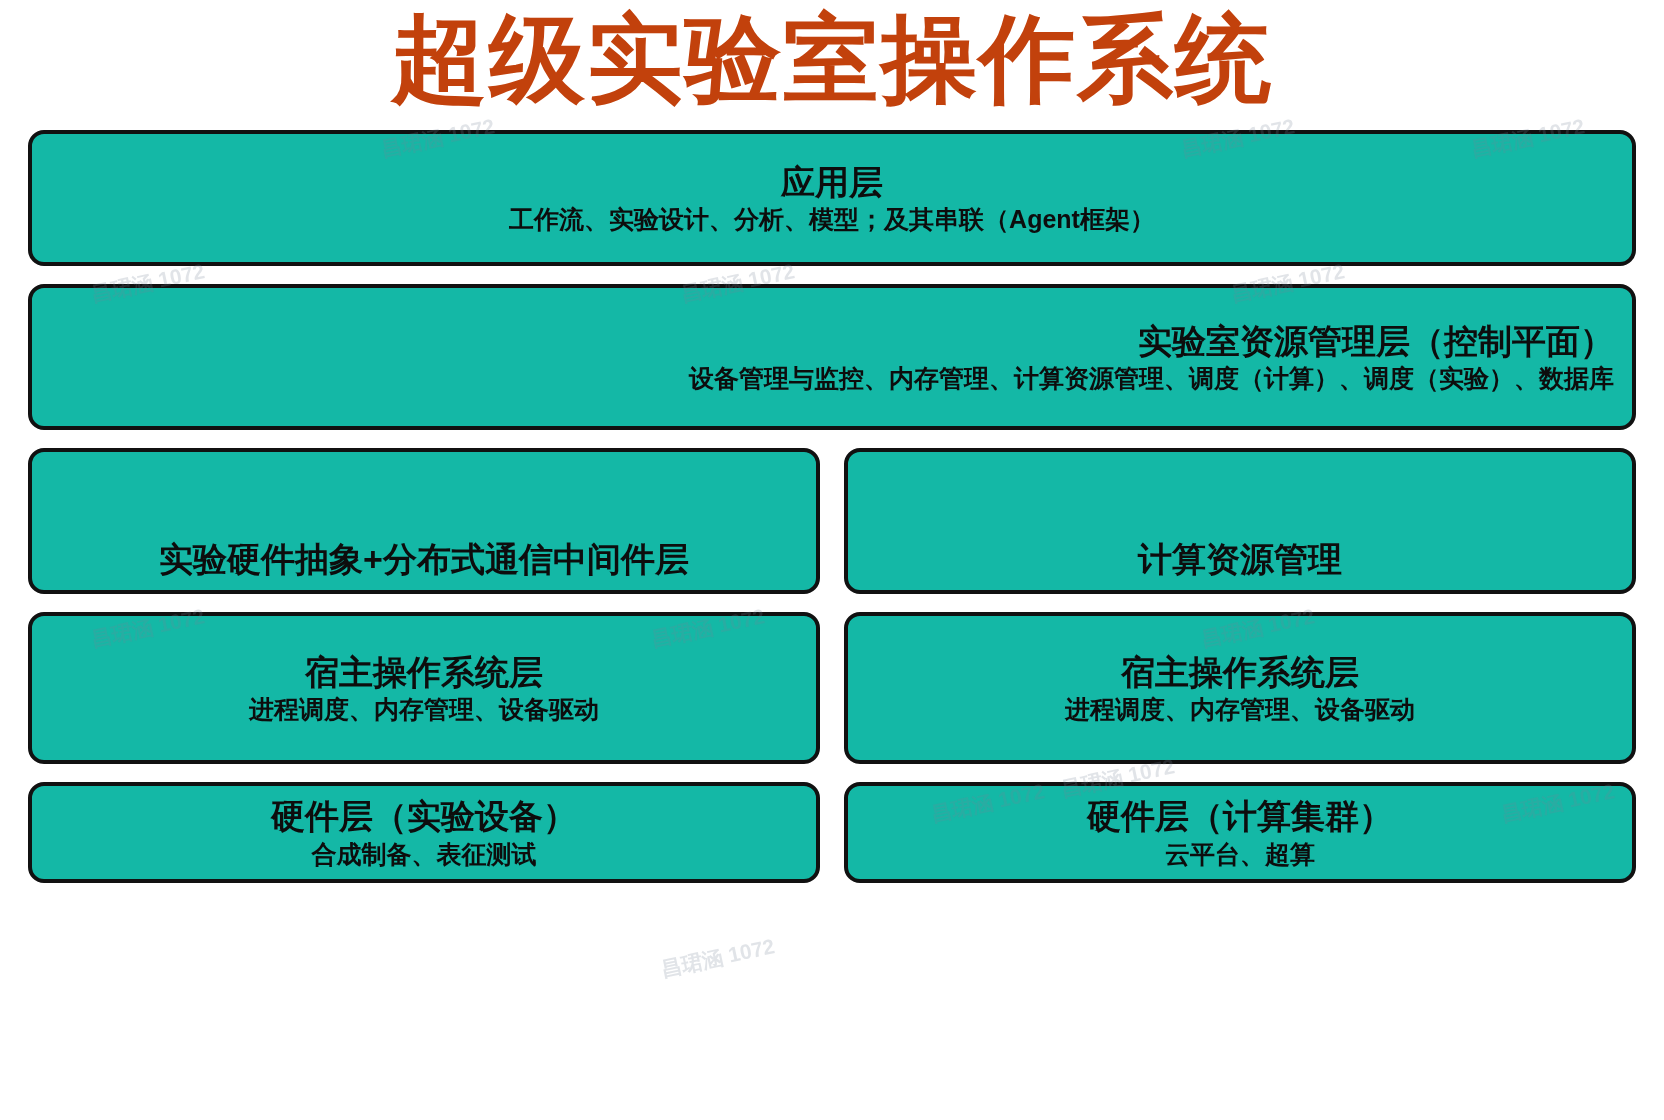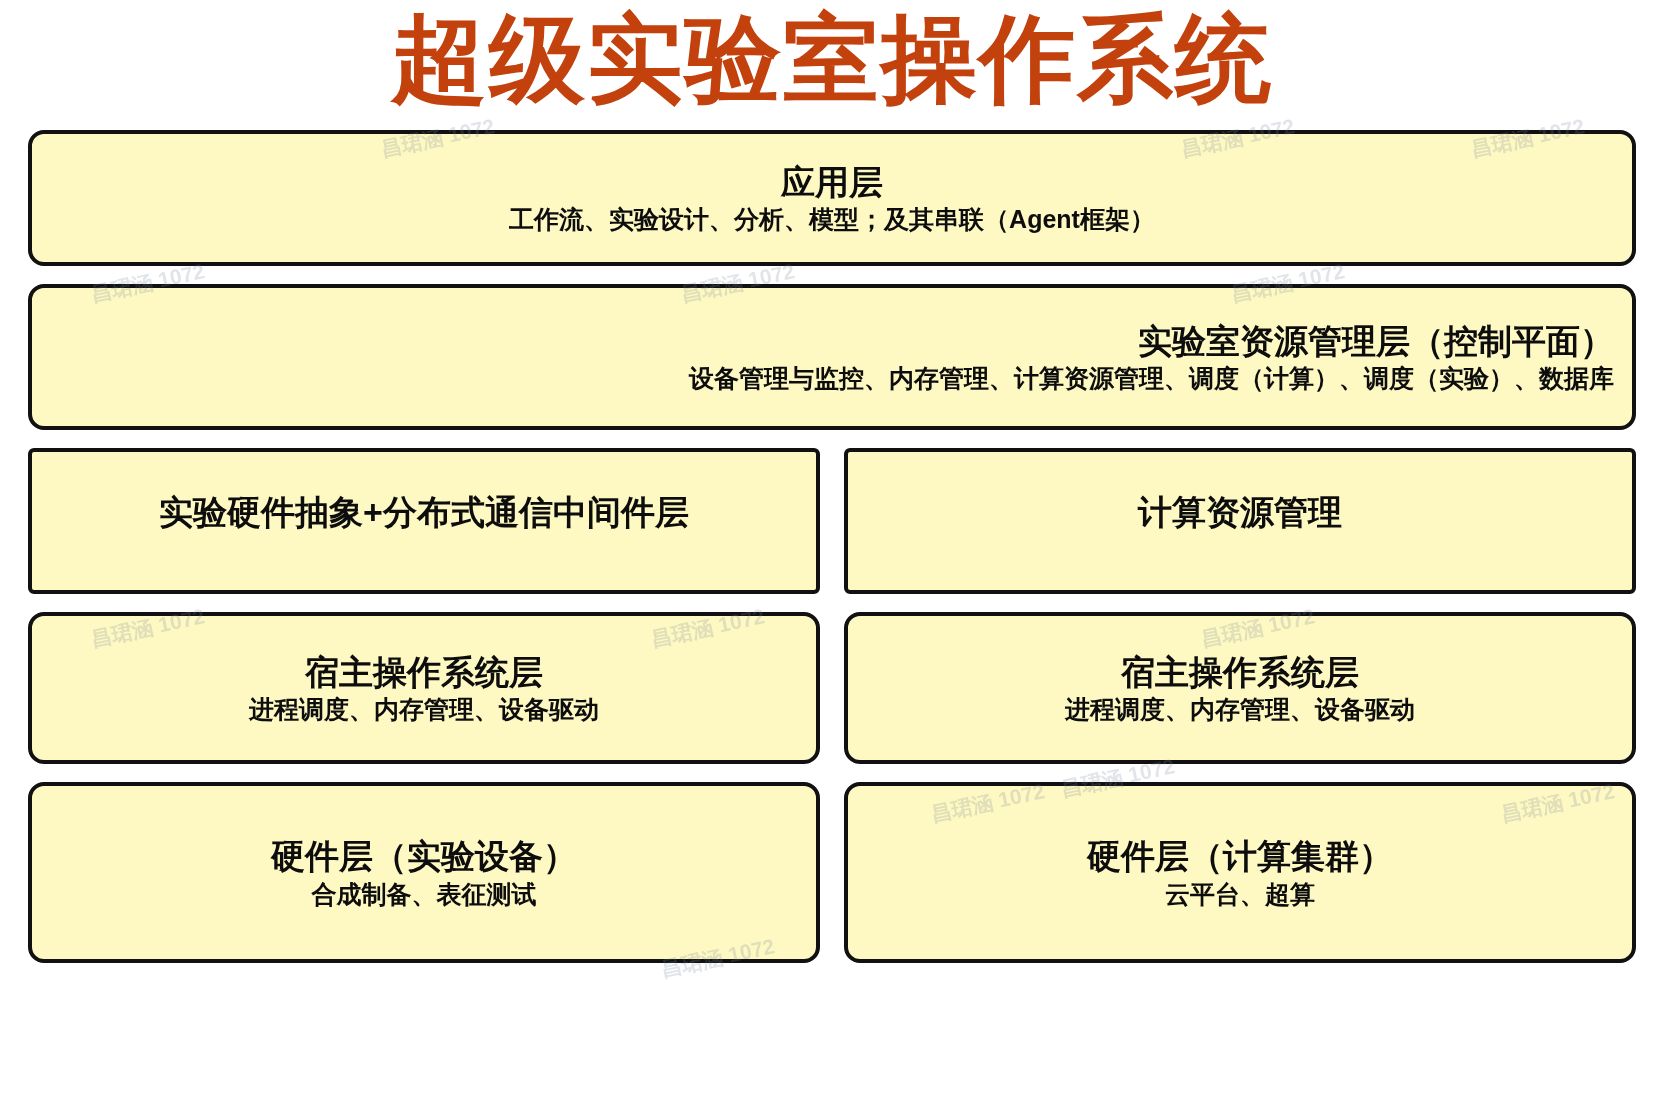--- a/index.html
+++ b/index.html
@@ -39,21 +39,21 @@
     flex-direction: column;
     gap: 18px;
   }
 
   .row {
     display: flex;
     gap: 24px;
   }
 
   .box {
-    background: #fef9c3;
+    background: #14b8a6;
     border: 4px solid #111111;
     border-radius: 16px;
     box-sizing: border-box;
     display: flex;
     flex-direction: column;
     align-items: center;
     justify-content: center;
     text-align: center;
     padding: 10px 18px;
   }
@@ -73,23 +73,23 @@
     color: #0d0d0d;
   }
 
   .box.full { width: 100%; }
   .box.half { width: 50%; flex: 1 1 0; }
 
   .h-app  { height: 136px; }
   .h-ctrl { height: 146px; align-items: flex-end; }
   .h-mid  { height: 146px; }
   .h-host { height: 152px; }
-  .h-hw   { height: 181px; }
+  .h-hw   { height: 101px; }
 
-  .box.head-only { justify-content: center; border-radius: 6px; }
+  .box.head-only { justify-content: flex-end; }
   .box.head-only .head { margin-top: -18px; }
 
   
   .watermarks {
     position: absolute;
     inset: 0;
     pointer-events: none;
     z-index: 5;
   }
   .wm {

